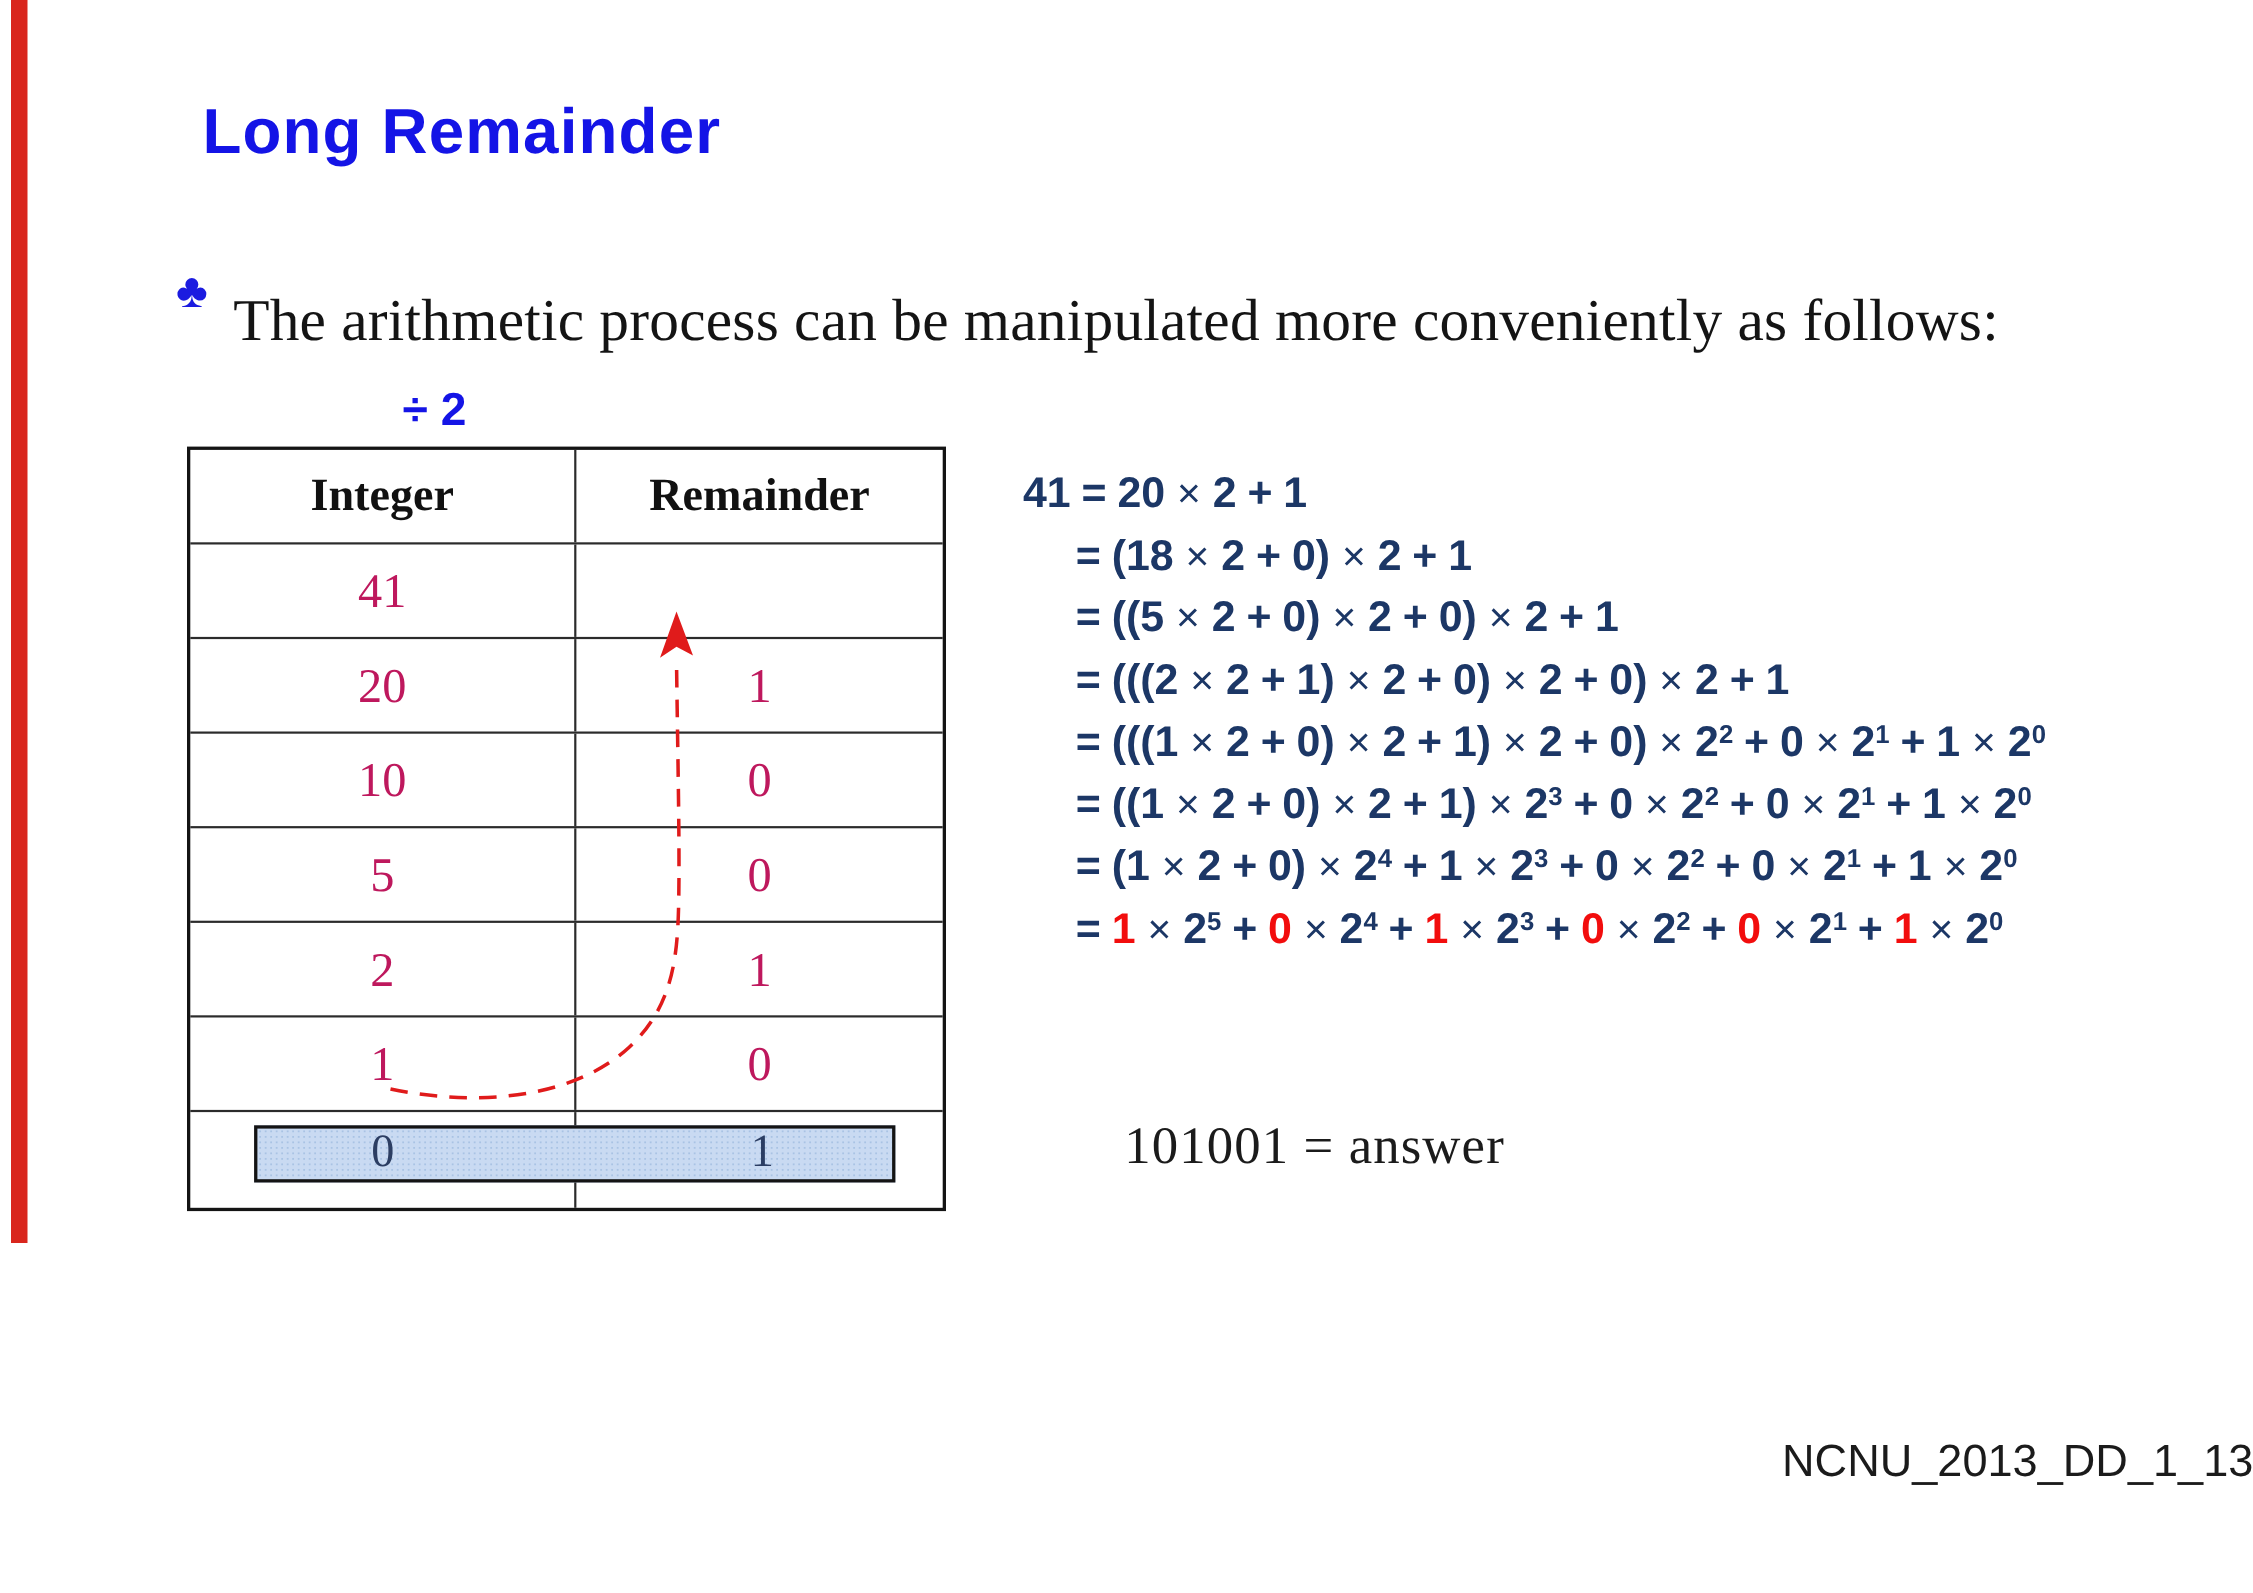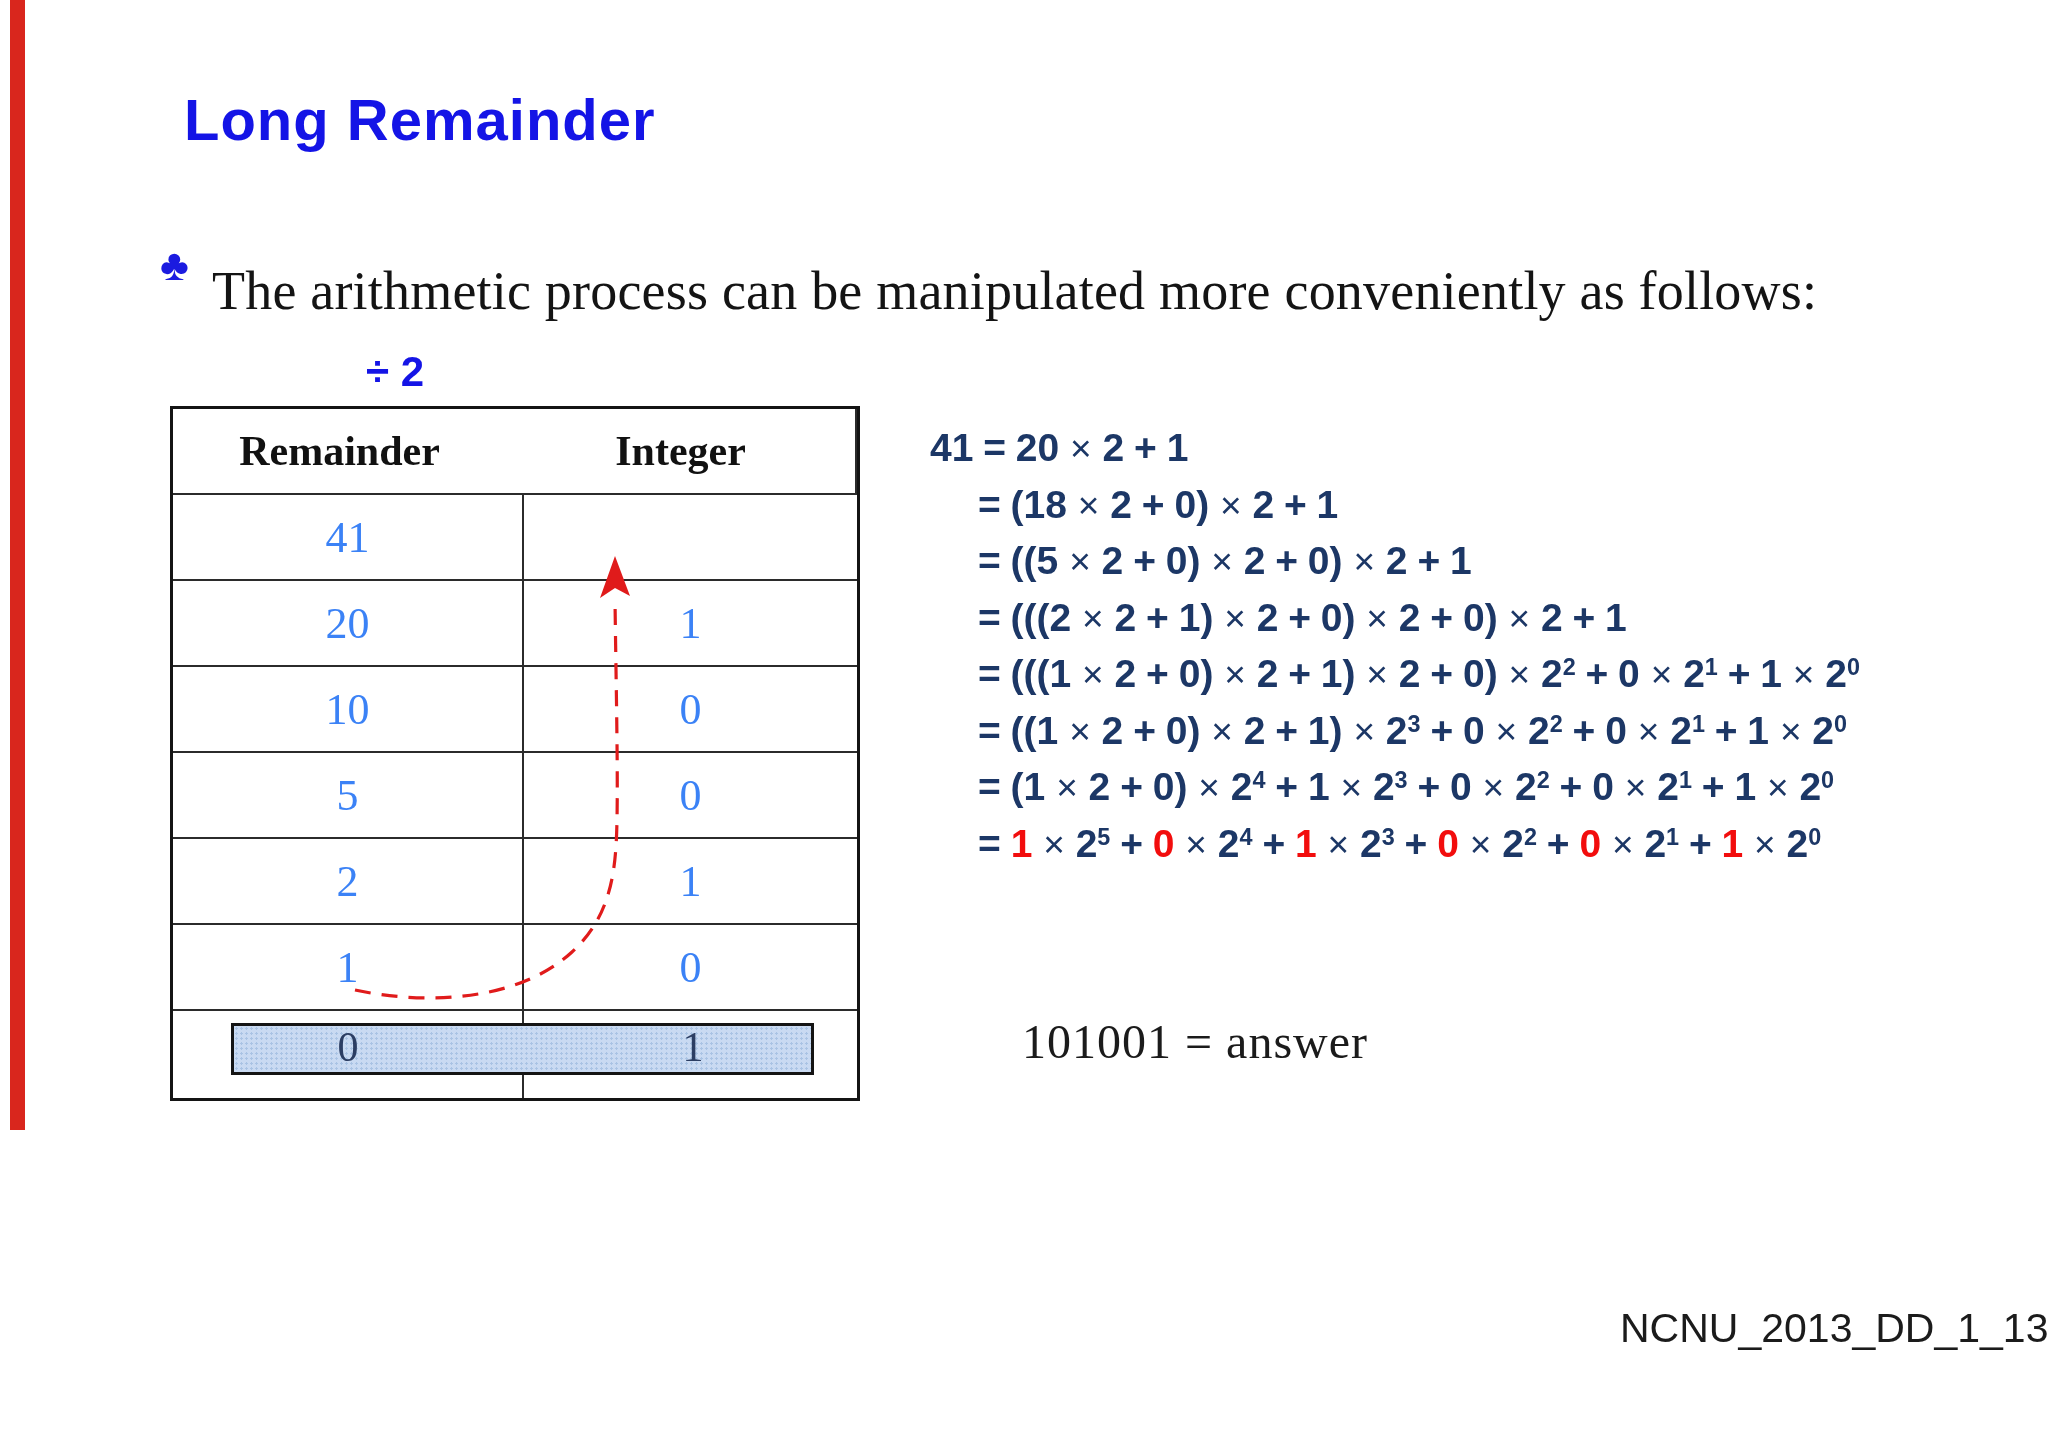--- a/index.html
+++ b/index.html
@@ -21,21 +21,21 @@
   
   .divlabel{left:366px;top:348px;font-size:42px;font-weight:bold;color:#1414e6;}
 
   
   .dtable{left:170px;top:406px;width:690px;border:3px solid #141414;background:#fff;
           box-sizing:border-box;}
   .trow{display:flex;height:86px;box-sizing:border-box;border-top:2px solid #2b2b2b;}
   .trow:first-child{border-top:none;height:84px;}
   .trow.last{height:89px;}
   .tcell{box-sizing:border-box;display:flex;align-items:center;justify-content:center;
-         font-family:"Liberation Serif",serif;font-size:44px;color:#3b82f6;}
+         font-family:"Liberation Serif",serif;font-size:44px;color:#be185d;}
   .tcell.c0{width:351px;border-right:2px solid #2b2b2b;}
   .tcell.c1{width:333px;}
   .trow.header .tcell{font-weight:bold;font-size:42px;color:#111;}
 
   
   .hl{left:231px;top:1023px;width:583px;height:52px;background:#c9daf2;
       background-image:radial-gradient(#a9c3e4 1.2px, rgba(0,0,0,0) 1.2px);
       background-size:5px 5px;border:3px solid #141414;box-sizing:border-box;}
   .hl span{position:absolute;top:50%;transform:translate(-50%,-54%);
            font-family:"Liberation Serif",serif;font-size:42px;color:#2c3e63;}
@@ -69,22 +69,22 @@
 
   <div class="abs title">Long Remainder</div>
 
   <span class="abs club">♣</span>
   <div class="abs bullet-text">The arithmetic process can be manipulated more conveniently as follows:</div>
 
   <div class="abs divlabel">÷ 2</div>
 
   <div class="abs dtable" id="dtable">
       <div class="trow header">
+        <div class="tcell c0">Integer</div>
         <div class="tcell c1">Remainder</div>
-        <div class="tcell c0">Integer</div>
       </div>
       <div class="trow">
         <div class="tcell c0">41</div>
         <div class="tcell c1"></div>
       </div>
       <div class="trow">
         <div class="tcell c0">20</div>
         <div class="tcell c1">1</div>
       </div>
       <div class="trow">

